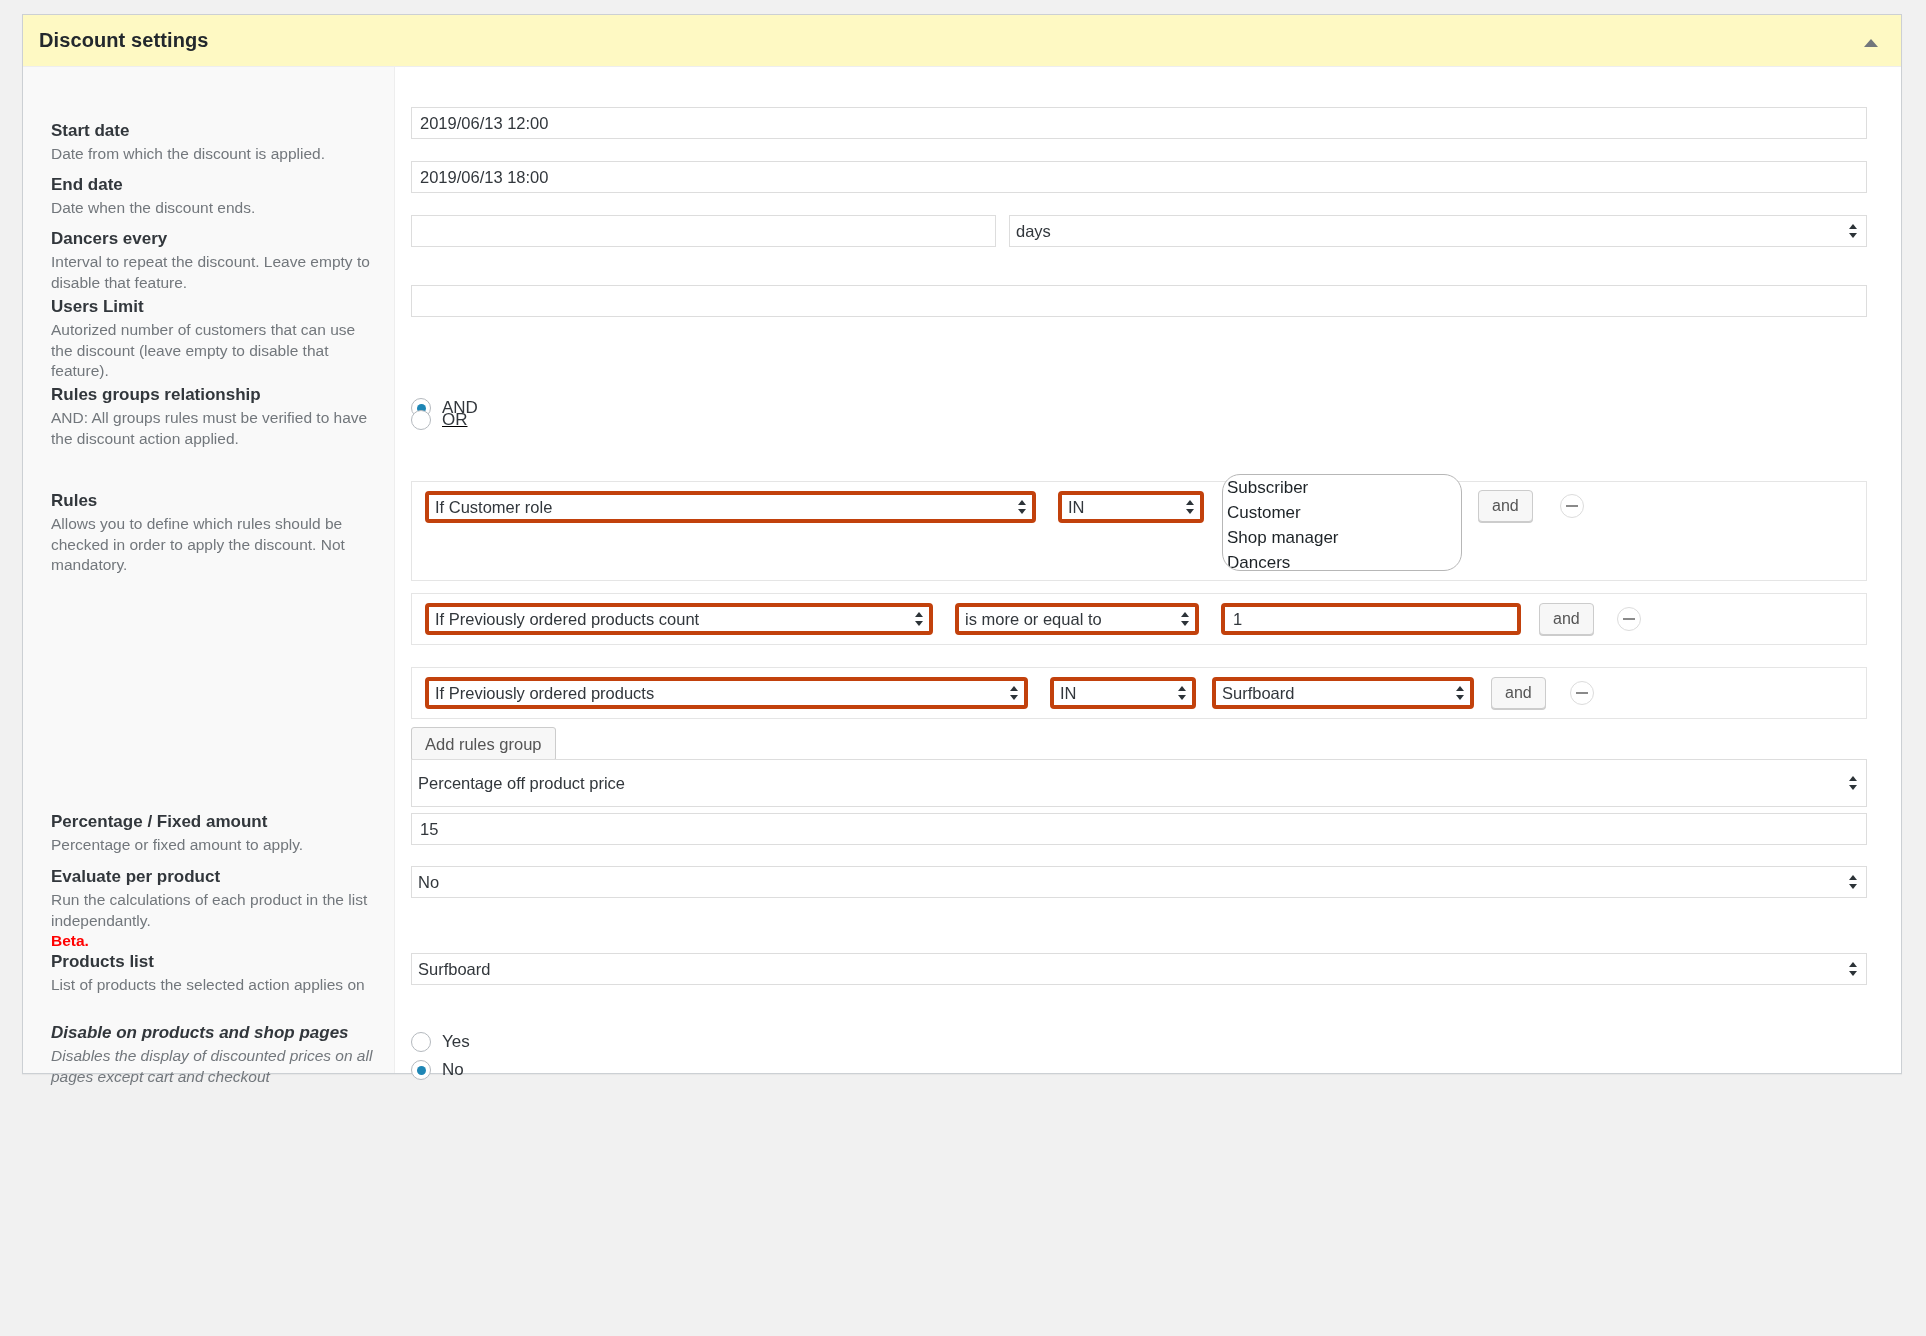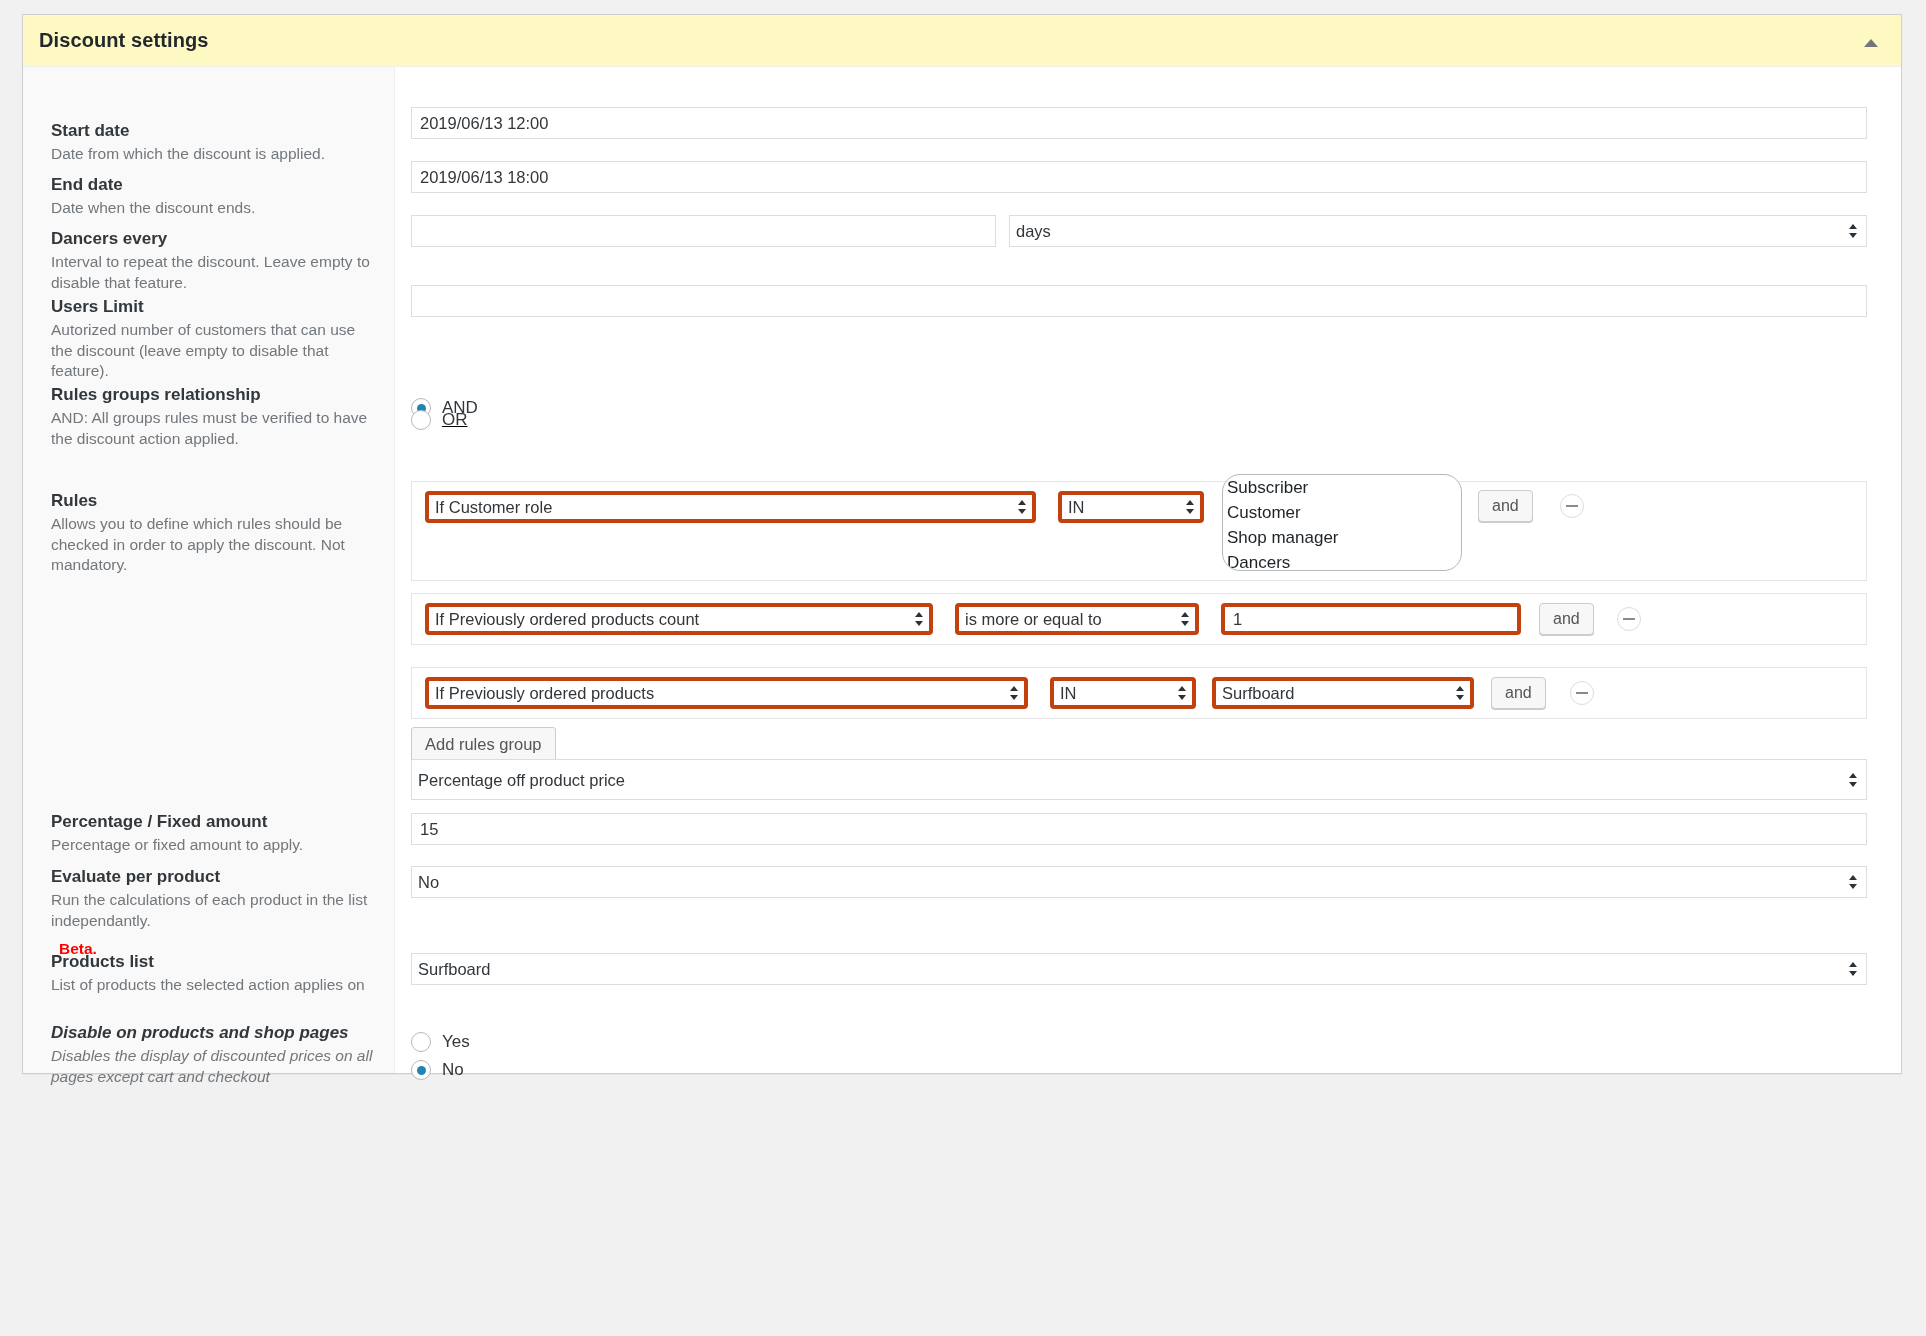--- a/index.html
+++ b/index.html
@@ -91,21 +91,21 @@
     font-size: 15.5px;
     color: #72777c;
     line-height: 20.5px;
     margin: 0;
   }
   .field-label .beta {
     font-size: 15.5px;
     color: #ff0000;
     font-weight: bold;
     line-height: 20.5px;
-    margin: 8px;
+    margin: 0;
   }
 
   
   .ctl {
     position: absolute;
   }
   input.txt {
     box-sizing: border-box;
     height: 32px;
     border: 1px solid #dddddd;
@@ -475,21 +475,21 @@
           </span>
         </div>
 
         <button class="btn-and" style="left:1079px; top:9px;">and</button>
 
         <div class="btn-minus" style="left:1158px; top:13px;"></div>
       </div>
 
       <button class="btn-addgroup" style="left:16px; top:660px;">Add rules group</button>
 
-      <div class="selwrap" style="left:16px; top:692px; width:1456px; height:41px;">
+      <div class="selwrap" style="left:16px; top:692px; width:1456px; height:48px;">
         <select class="sel">
           <option>Percentage off product price</option>
         </select>
         <span class="spinner">
           <svg width="10" height="16" viewBox="0 0 10 16">
             <polygon points="5,1 9,6 1,6" fill="#2c3338"></polygon>
             <polygon points="5,15 9,10 1,10" fill="#2c3338"></polygon>
           </svg>
         </span>
       </div>

